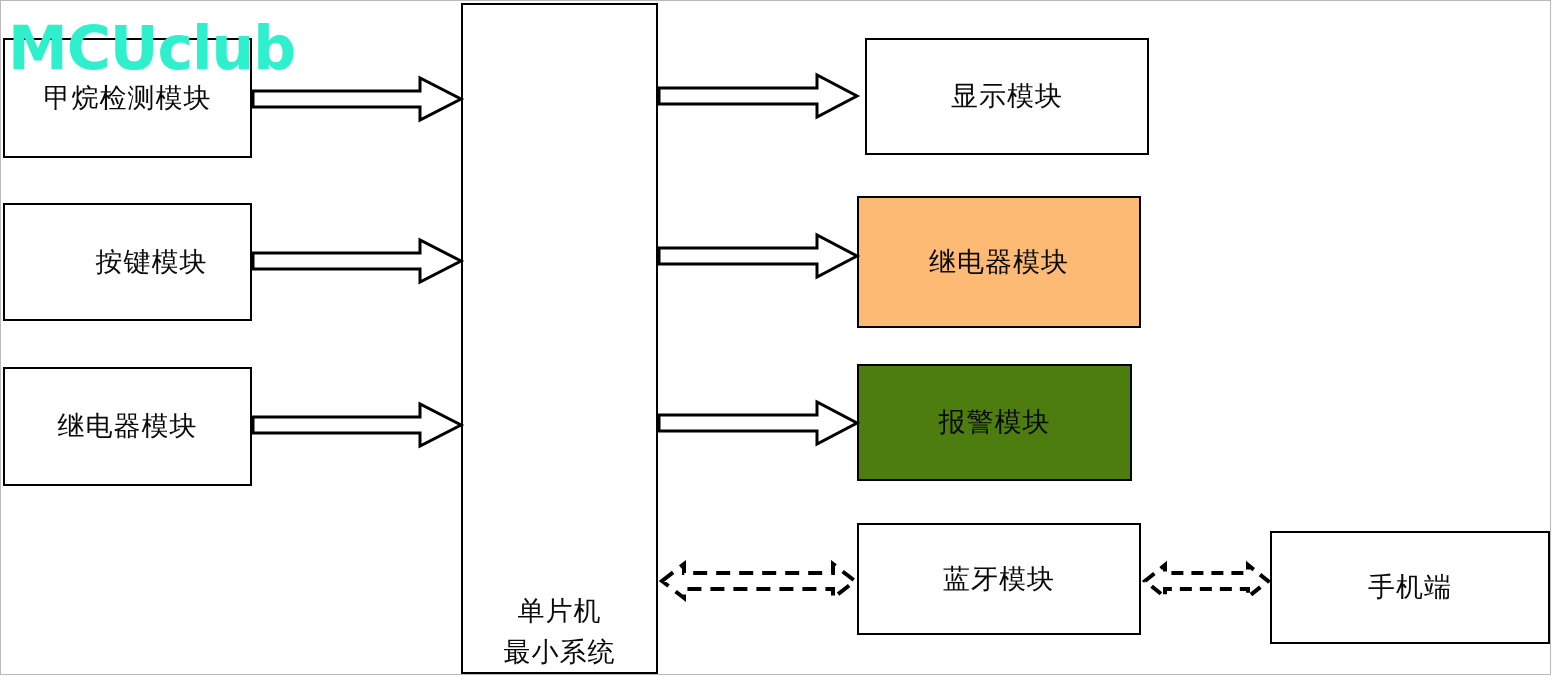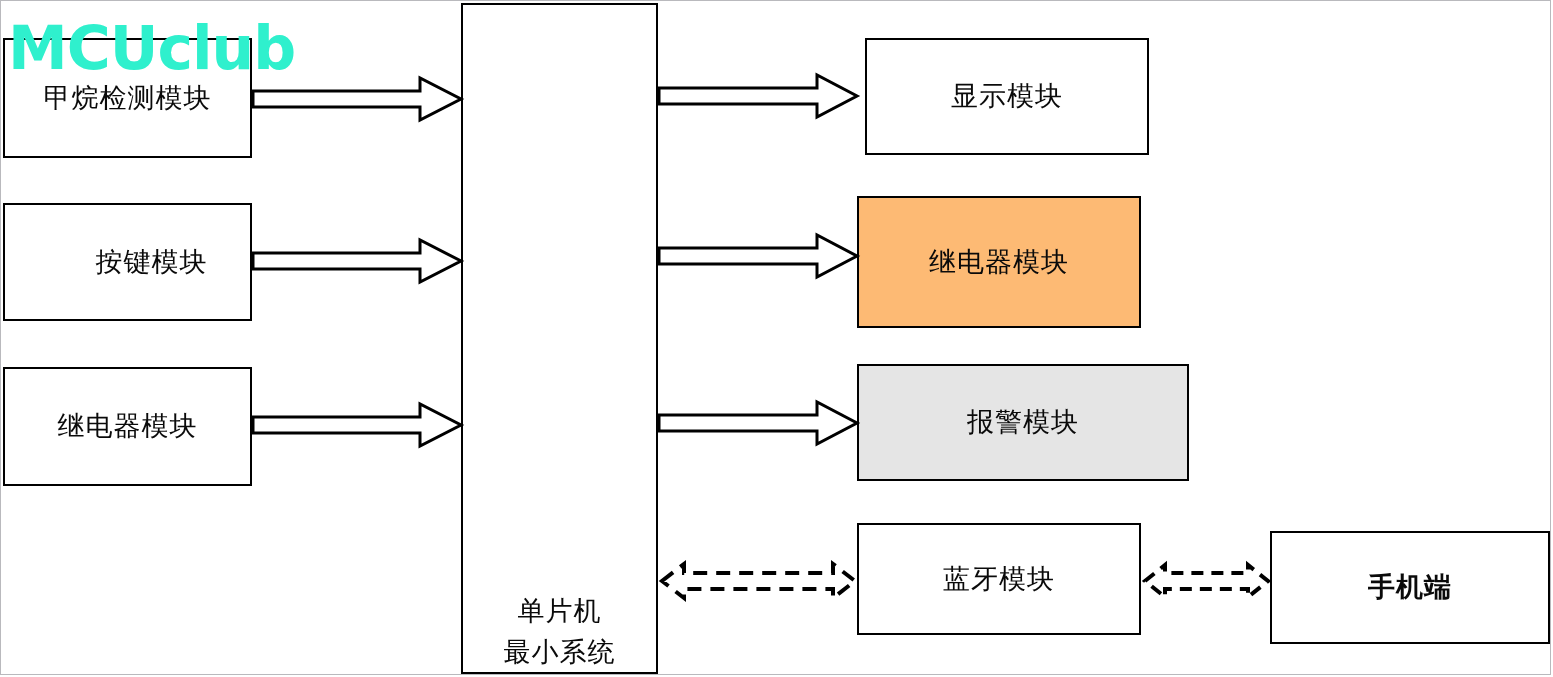--- a/index.html
+++ b/index.html
@@ -120,29 +120,29 @@
   </div>
 
   <div class="node" style="left: 857px; top: 38px; width: 284px; height: 117px; border-color: rgb(0, 0, 0); background: rgb(255, 255, 255); margin-left: 8px;">
     <div class="label">显示模块</div>
   </div>
 
   <div class="node" style="left: 857px; top: 196px; width: 284px; height: 132px; border-color: rgb(0, 0, 0); background: #fdba74;">
     <div class="label">继电器模块</div>
   </div>
 
-  <div class="node" style="left: 857px; top: 364px; width: 332px; height: 117px; border-color: rgb(0, 0, 0); background: #e5e5e5;">
+  <div class="node" style="left: 857px; top: 364px; width: 275px; height: 117px; border-color: rgb(0, 0, 0); background: #4d7c0f;">
     <div class="label">报警模块</div>
   </div>
 
   <div class="node" style="left: 857px; top: 523px; width: 284px; height: 112px; border-color: rgb(0, 0, 0); background: rgb(255, 255, 255);">
     <div class="label">蓝牙模块</div>
   </div>
 
-  <div class="node" style="left: 1270px; top: 531px; width: 280px; height: 113px; border-color: rgb(0, 0, 0); background: rgb(255, 255, 255); font-weight: bold;">
+  <div class="node" style="left: 1270px; top: 531px; width: 280px; height: 113px; border-color: rgb(0, 0, 0); background: rgb(255, 255, 255);">
     <div class="label">手机端</div>
   </div>
 
   <svg class="arrow-svg" style="left:252px; top:76px; width:211px; height:46px;" viewBox="0 0 211 46">
     <polygon class="solid-block" points="1,15 168,15 168,2 209,23 168,44 168,31 1,31"></polygon>
   </svg>
 
   <svg class="arrow-svg" style="left:252px; top:238px; width:211px; height:46px;" viewBox="0 0 211 46">
     <polygon class="solid-block" points="1,15 168,15 168,2 209,23 168,44 168,31 1,31"></polygon>
   </svg>

